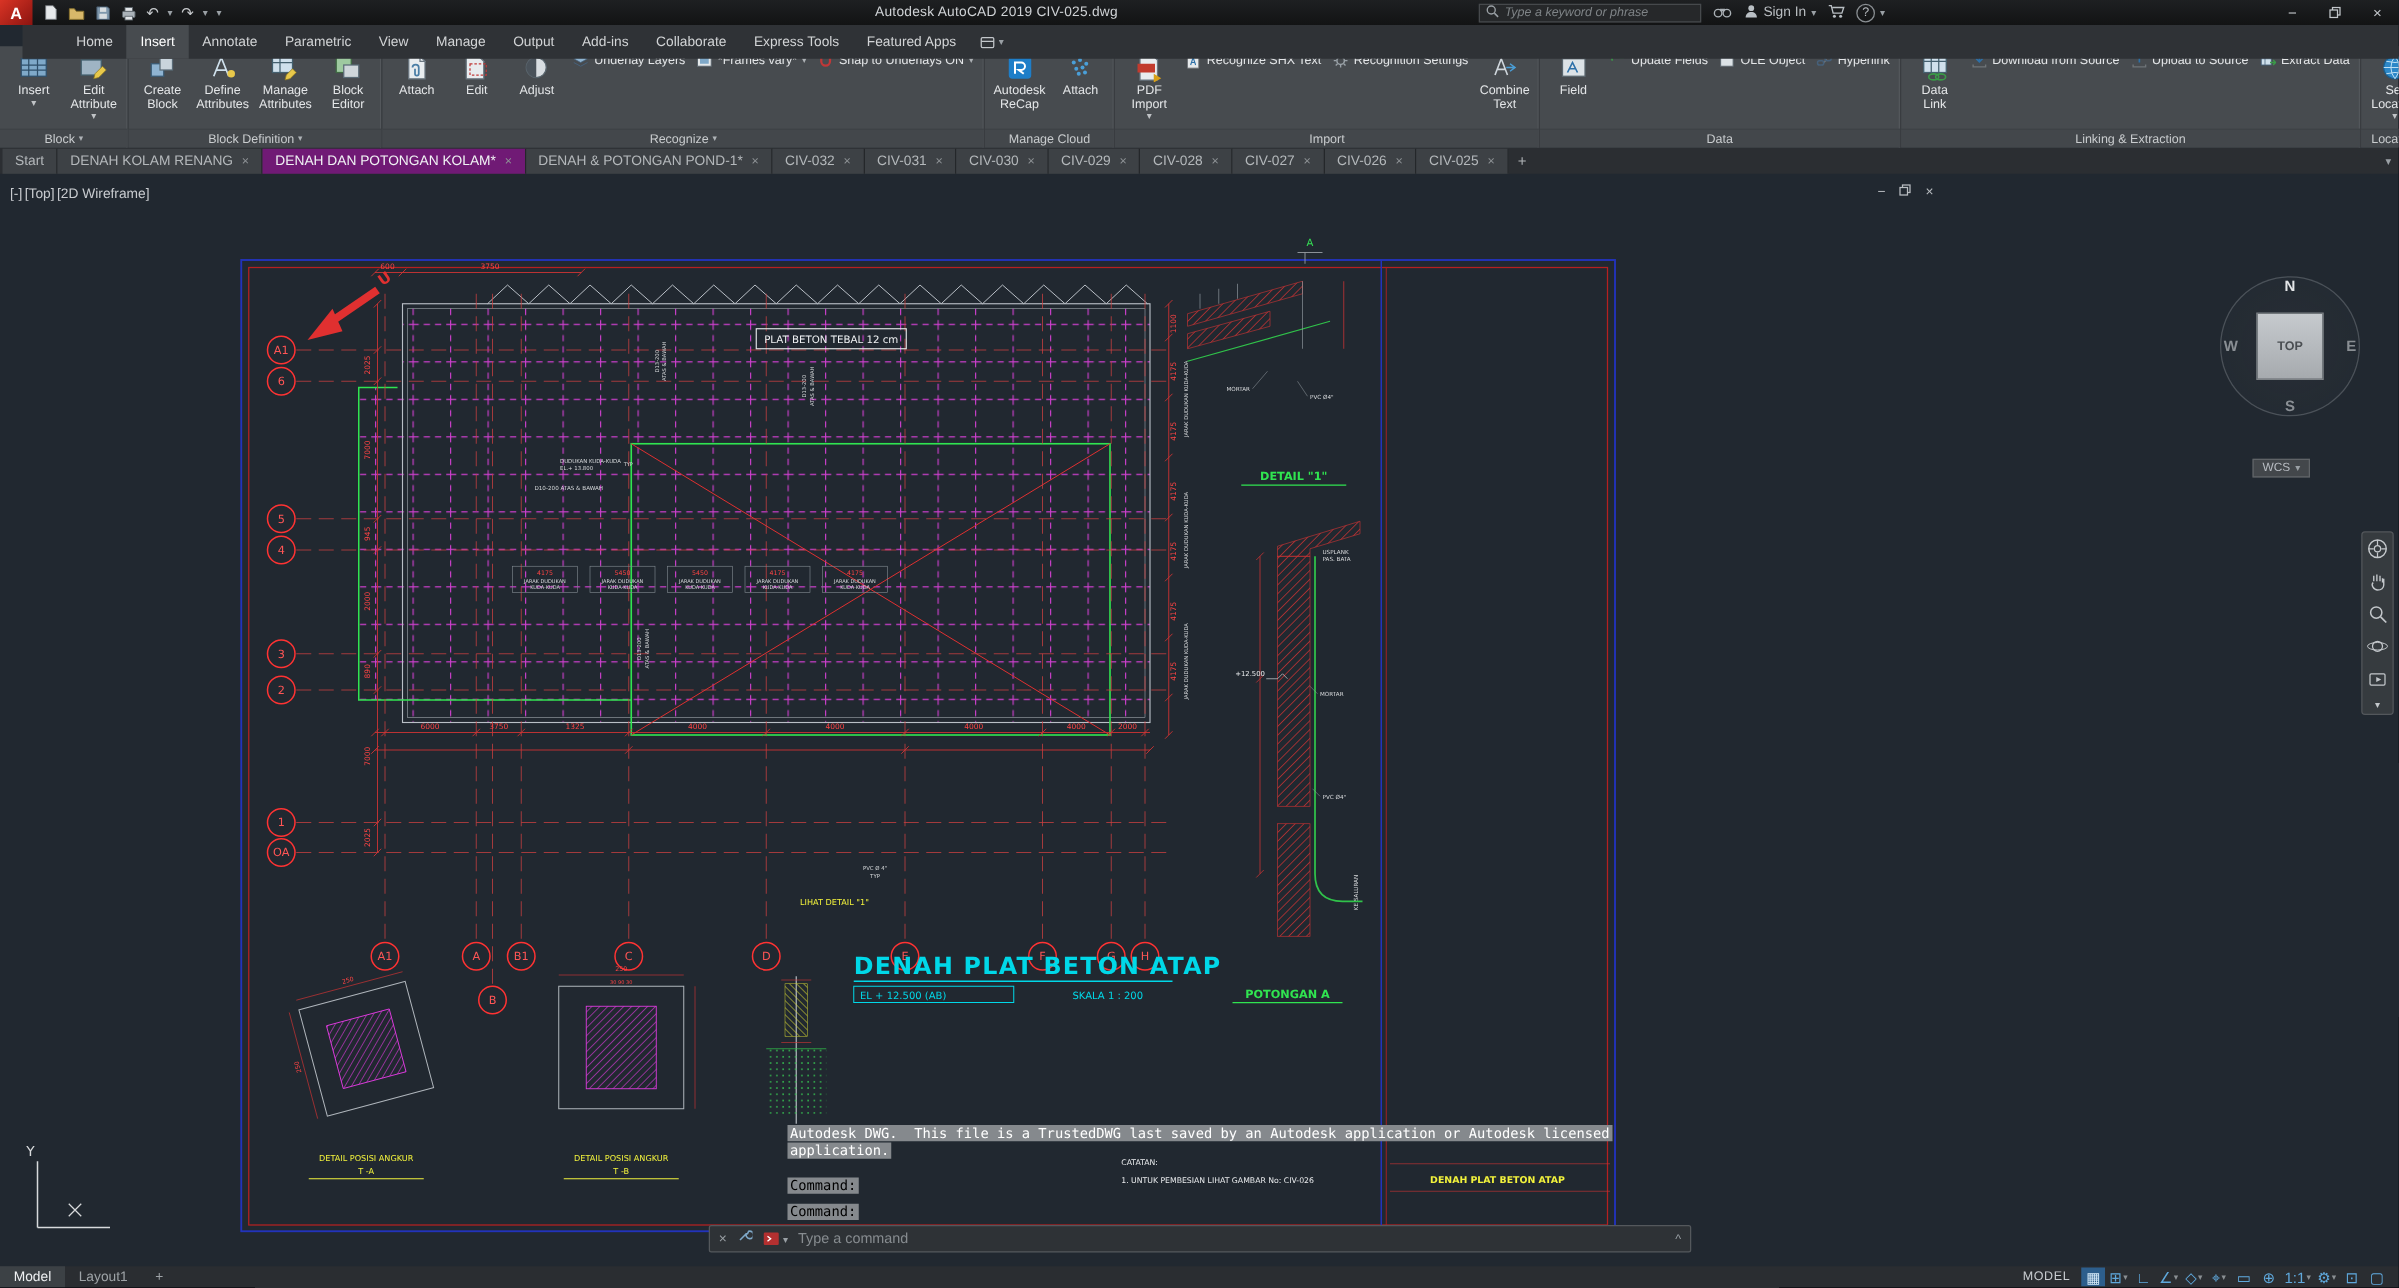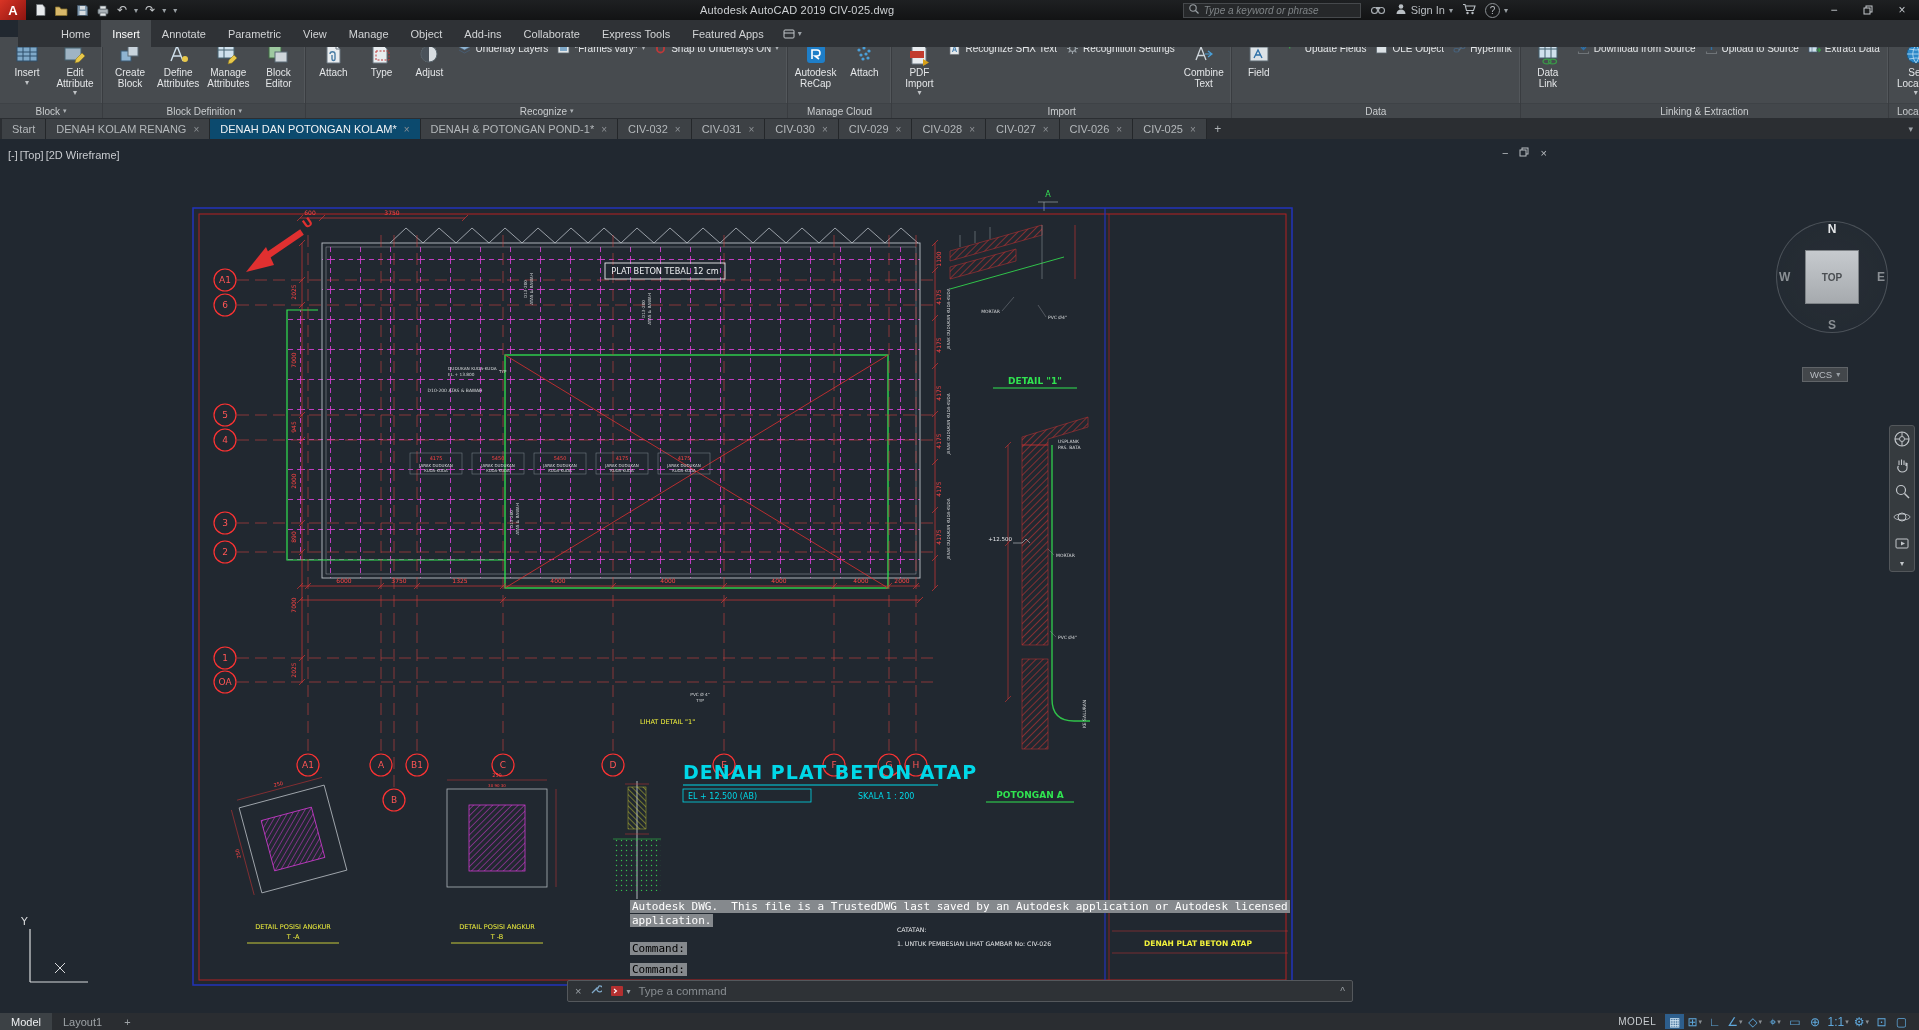--- a/index.html
+++ b/index.html
@@ -33,21 +33,21 @@
 .capcaret{font-size:7px;color:#aeb2b6}
 .bigbtn{display:flex;flex-direction:column;align-items:center;justify-content:flex-start;padding:2px 3px 0;min-width:46px;max-width:64px;font-size:10px;line-height:10.5px;text-align:center;color:#e4e6e8}
 .bicon{height:26px;display:flex;align-items:center;justify-content:center;margin-bottom:1px}
 .bcaret{font-size:8px;color:#c0c3c6;line-height:8px}
 .rowcol{display:flex;flex-direction:row;justify-content:center;gap:1px}
 .rowbtn{display:flex;align-items:center;gap:4px;font-size:10px;color:#e4e6e8;height:18px;padding:0 4px;white-space:nowrap}
 .sicon{width:13px;height:13px;display:inline-flex;align-items:center;justify-content:center}
 
 .ftabs{position:absolute;top:118px;left:0;width:100%;height:21px;background:#2b2e32;display:flex;align-items:flex-end;padding-left:2px;z-index:57}
 .ftab{height:20px;display:flex;align-items:center;gap:7px;padding:0 10px;background:#3d4145;color:#b4b8bb;font-size:11px;border-right:1px solid #24272a;white-space:nowrap}
-.ftab.active{background:#0c4a6e;color:#f0f2f4}
+.ftab.active{background:#701a75;color:#f0f2f4}
 .ftab .x{color:#8e9296;font-size:10px}
 .ftab-add{width:22px;height:20px;display:flex;align-items:center;justify-content:center;color:#aeb2b5;font-size:12px}
 .ftabs-caret{margin-left:auto;margin-right:6px;color:#9aa0a5;font-size:9px;align-self:center}
 
 .canvas{position:absolute;top:139px;left:0;width:1919px;height:874px;background:#212830}
 svg.cad{position:absolute;left:0;top:0}
 svg.cad text{font-family:"DejaVu Sans",sans-serif}
 .vp-label{position:absolute;left:8px;top:10px;color:#c9ccd0;font-size:11px;display:flex;gap:2px;z-index:5}
 .mini-ctl{position:absolute;left:1502px;top:8px;display:flex;gap:11px;color:#b9bdc1;font-size:11px;align-items:center;z-index:5}
 
@@ -164,21 +164,21 @@
     </div>
   </div>
 
   <div class="rtabs">
     <div class="rtab">Home</div>
     <div class="rtab active">Insert</div>
     <div class="rtab">Annotate</div>
     <div class="rtab">Parametric</div>
     <div class="rtab">View</div>
     <div class="rtab">Manage</div>
-    <div class="rtab">Object</div>
+    <div class="rtab">Output</div>
     <div class="rtab">Add-ins</div>
     <div class="rtab">Collaborate</div>
     <div class="rtab">Express Tools</div>
     <div class="rtab">Featured Apps</div>
     <div class="rtab-toggle">
       <svg width="12" height="10">
           <rect x="1" y="1" width="10" height="8" rx="1" fill="none" stroke="#c3c7cb"></rect>
           <path d="M1 4h10" stroke="#c3c7cb"></path>
         </svg>
       <span class="qcaret">▾</span>
@@ -274,21 +274,21 @@
             </span>
           <span>Attach</span>
         </div>
         <div class="bigbtn">
           <span class="bicon">
               <svg width="24" height="24">
                 <path d="M4 3h10l4 4v14H4z" fill="#e8ecef" stroke="#6a7680"></path>
                 <rect x="7" y="9" width="13" height="9" fill="none" stroke="#c03838" stroke-dasharray="2 1.5"></rect>
               </svg>
             </span>
-          <span>Type</span>
+          <span>Edit</span>
         </div>
         <div class="bigbtn">
           <span class="bicon">
               <svg width="24" height="24">
                 <circle cx="12" cy="12" r="8" fill="#d8dde1" stroke="#5a666e"></circle>
                 <path d="M12 4a8 8 0 000 16z" fill="#4a525a"></path>
               </svg>
             </span>
           <span>Adjust</span>
         </div>

